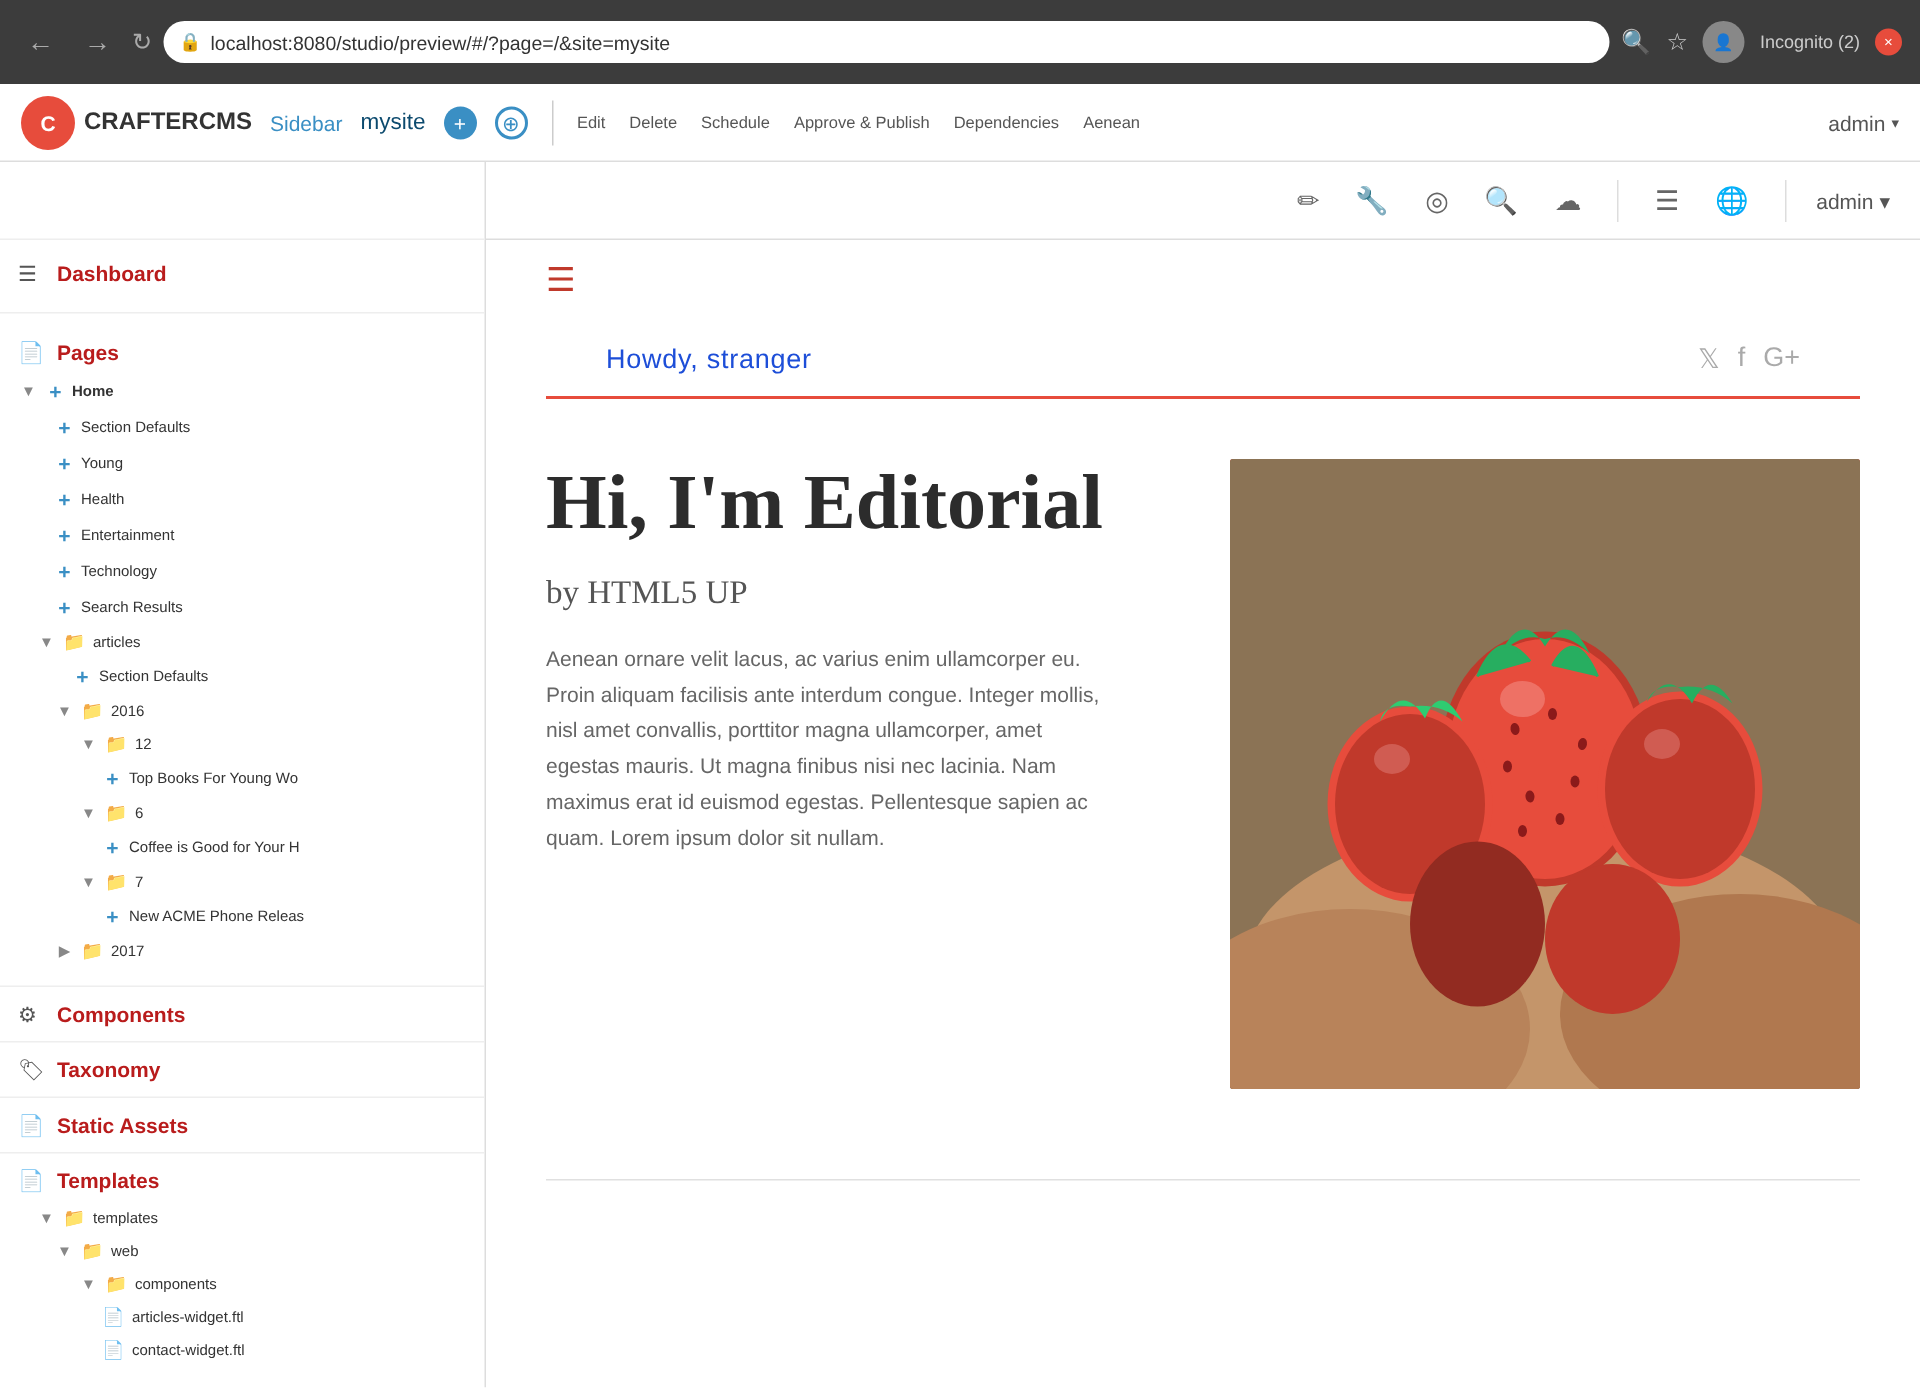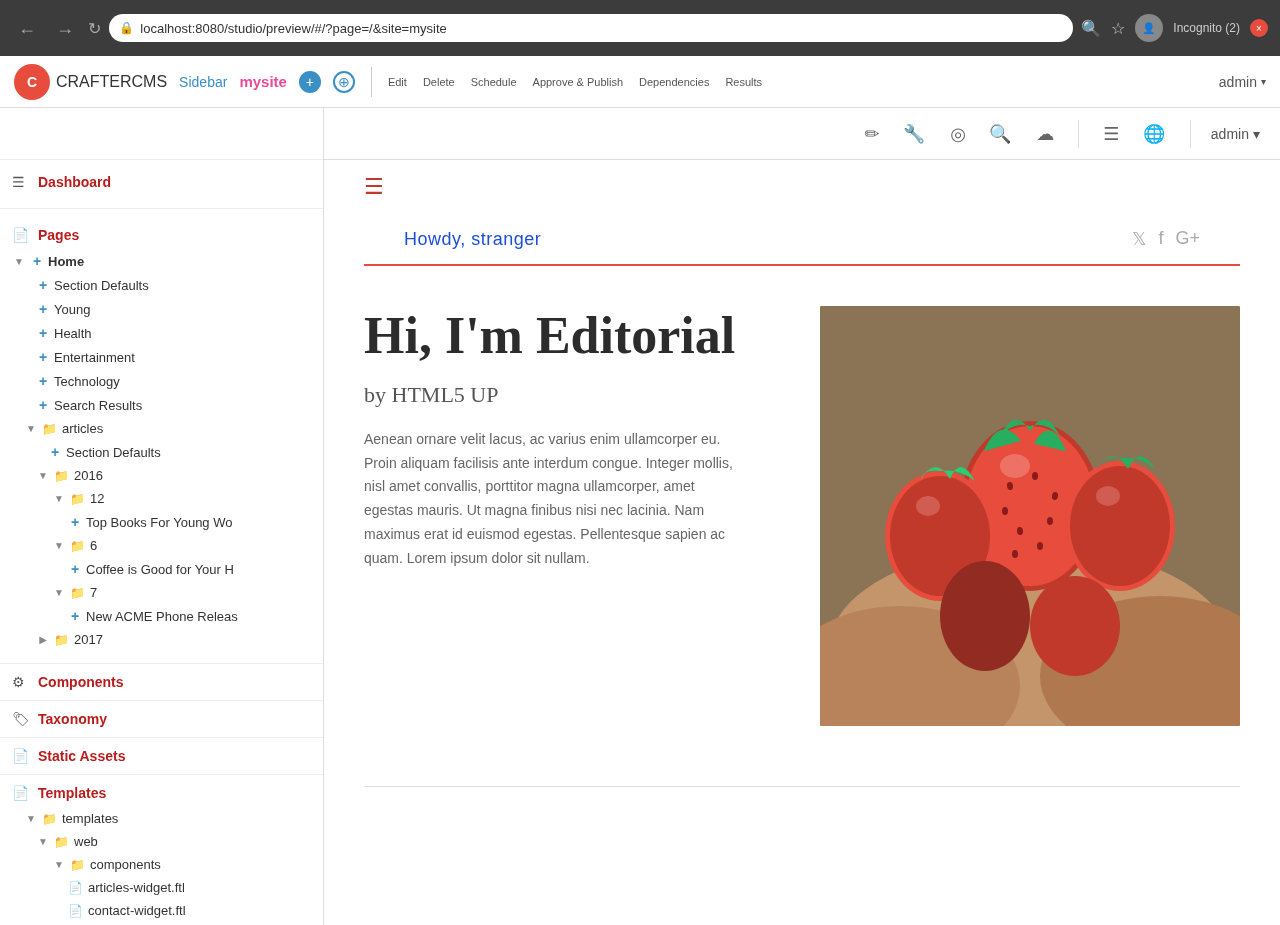--- a/index.html
+++ b/index.html
@@ -73,22 +73,22 @@
       padding: 0 14px;
       border-bottom: 1px solid #ddd;
       gap: 12px;
     }
     .cms-logo {
       display: flex; align-items: center; gap: 6px;
     }
     .cms-logo-icon {
       width: 36px; height: 36px;
     }
-    .cms-logo-text { font-size: 16px; font-weight: normal; color: #333; text-align: right; }
-    .cms-site-name { font-size: 15px; font-weight: 700; color: #ec4899; }
+    .cms-logo-text { font-size: 16px; font-weight: bold; color: #333; text-align: right; }
+    .cms-site-name { font-size: 15px; font-weight: 400; color: #0c4a6e; }
     .cms-toolbar-divider { width: 1px; height: 30px; background: #ccc; margin: 0 4px; }
     .cms-sidebar-btn { font-size: 14px; color: #3a8fc4; cursor: pointer; font-weight: 400; }
     .cms-toolbar-actions { display: flex; align-items: center; gap: 16px; }
     .cms-toolbar-action { font-size: 11px; color: #555; cursor: pointer; }
     .cms-toolbar-action.publish { color: #555; }
     .cms-add-icon {
       width: 22px; height: 22px; border-radius: 50%;
       background: #3a8fc4; color: #fff;
       display: flex; align-items: center; justify-content: center;
       font-size: 14px; cursor: pointer;
@@ -134,21 +134,21 @@
     .sidebar-section-icon { color: #555; font-size: 14px; width: 18px; }
     .sidebar-section-label { font-size: 14px; color: #b91c1c; font-weight: 700; }
     .tree-item {
       display: flex; align-items: center;
       padding: 4px 8px;
       gap: 4px;
       cursor: pointer;
     }
     .tree-toggle { font-size: 10px; color: #888; width: 14px; text-align: center; }
     .tree-icon { font-size: 12px; color: #3a8fc4; width: 16px; text-align: center; }
-    .tree-label { font-size: 13px; color: #333; }
+    .tree-label { font-size: 10px; color: #333; }
     .tree-label.bold { font-weight: 600; color: #333; }
     .tree-plus { color: #3a8fc4; font-size: 14px; width: 14px; text-align: center; font-weight: bold; }
 
     
     .sidebar-divider { height: 1px; background: #eee; margin: 4px 0; }
 
     
     .preview-area {
       flex: 1;
       display: flex;
@@ -305,21 +305,21 @@
   <span class="cms-site-name">mysite</span>
   <div class="cms-add-icon">+</div>
   <div class="cms-site-icon">⊕</div>
   <div class="cms-toolbar-divider"></div>
   <div class="cms-toolbar-actions">
     <span class="cms-toolbar-action">Edit</span>
     <span class="cms-toolbar-action">Delete</span>
     <span class="cms-toolbar-action">Schedule</span>
     <span class="cms-toolbar-action publish">Approve &amp; Publish</span>
     <span class="cms-toolbar-action">Dependencies</span>
-    <span class="cms-toolbar-action">Results</span>
+    <span class="cms-toolbar-action">Aenean</span>
   </div>
   <div style="flex:1"></div>
   <div class="cms-user">
     <span>admin</span>
     <span class="cms-user-chevron">▾</span>
   </div>
 </div>
 
 <div class="main-layout">
 

